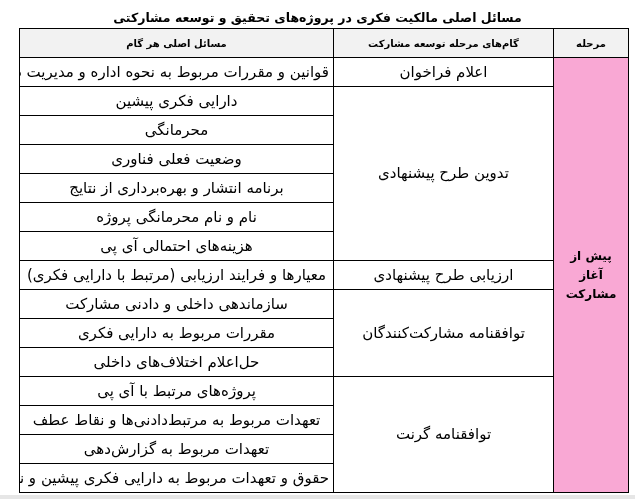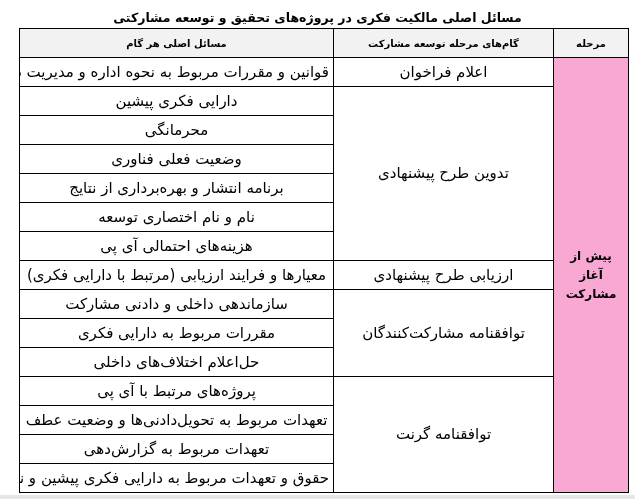--- a/index.html
+++ b/index.html
@@ -108,21 +108,21 @@
     <tr>
       <td>محرمانگی</td>
     </tr>
     <tr>
       <td>وضعیت فعلی فناوری</td>
     </tr>
     <tr>
       <td>برنامه انتشار و بهره‌برداری از نتایج</td>
     </tr>
     <tr>
-      <td>نام و نام اختصاری توسعه</td>
+      <td>نام و نام محرمانگی پروژه</td>
     </tr>
     <tr>
       <td>هزینه‌های احتمالی آی پی</td>
     </tr>
 
     <tr>
       <td rowspan="1">ارزیابی طرح پیشنهادی</td>
       <td>معیارها و فرایند ارزیابی (مرتبط با دارایی فکری)</td>
     </tr>
 
@@ -135,21 +135,21 @@
     </tr>
     <tr>
       <td>حل‌اعلام اختلاف‌های داخلی</td>
     </tr>
 
     <tr>
       <td rowspan="4">توافقنامه گرنت</td>
       <td>پروژه‌های مرتبط با آی پی</td>
     </tr>
     <tr>
-      <td>تعهدات مربوط به تحویل‌دادنی‌ها و وضعیت عطف</td>
+      <td>تعهدات مربوط به مرتبط‌دادنی‌ها و نقاط عطف</td>
     </tr>
     <tr>
       <td>تعهدات مربوط به گزارش‌دهی</td>
     </tr>
     <tr>
       <td>حقوق و تعهدات مربوط به دارایی فکری پیشین و نتایج</td>
     </tr>
   </tbody>
 </table>
 

